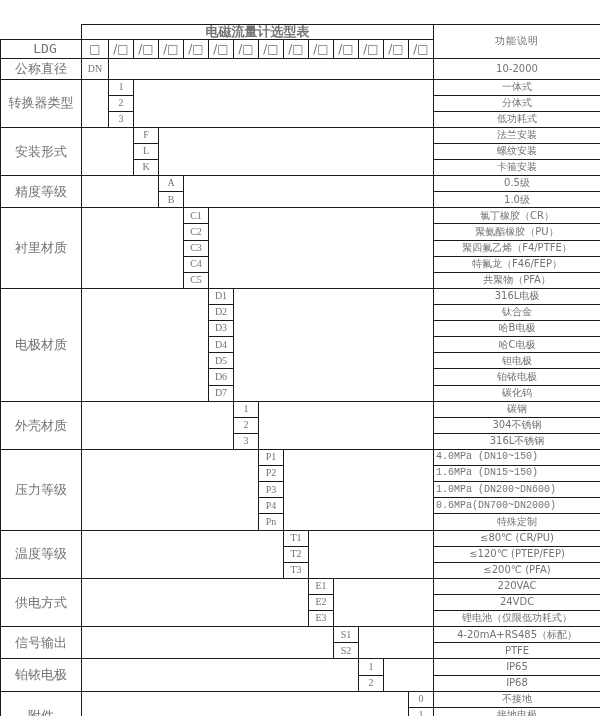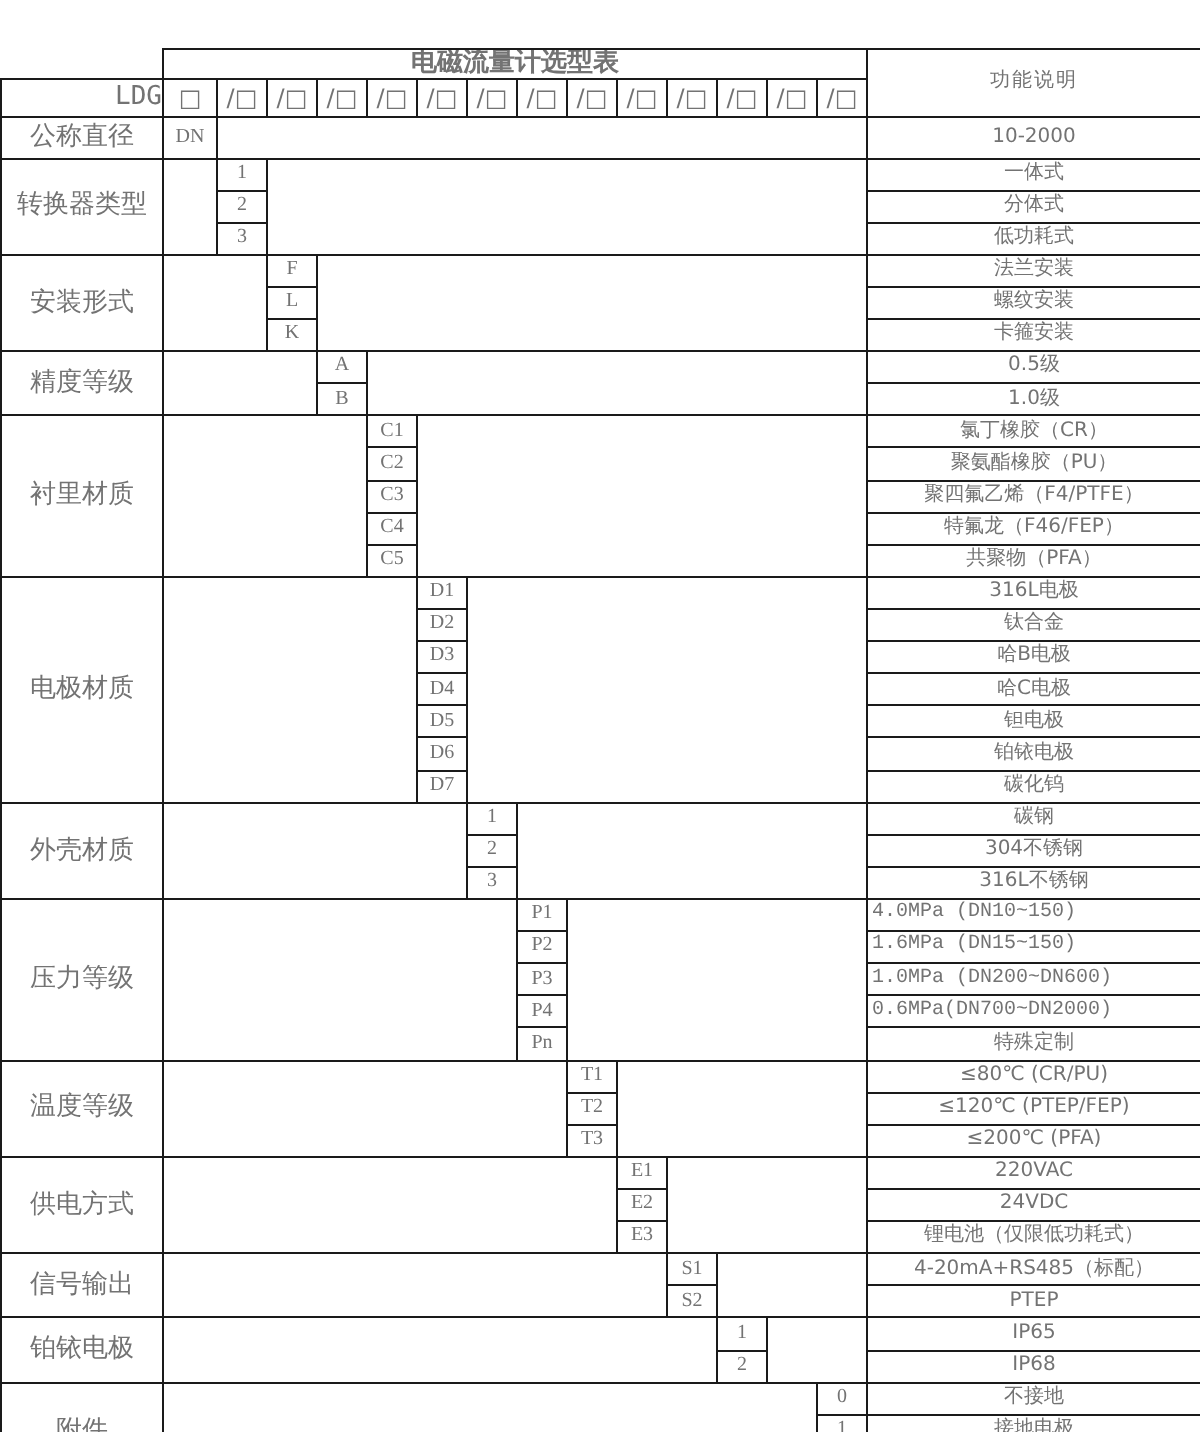--- a/index.html
+++ b/index.html
@@ -6,21 +6,21 @@
   #wrap{width:600px;height:716px;background:#fff;}
   table{border-collapse:collapse;table-layout:fixed;width:600px;height:716px;
         font-family:"DejaVu Sans",sans-serif;color:#737373;background:#fff;margin-top:24px;}
   td{border:1px solid #1a1a1a;padding:0;overflow:hidden;white-space:nowrap;
      text-align:center;vertical-align:middle;font-size:12.5px;line-height:1.05;}
   td.blank{border:none;}
   tr.title-row{height:15px;}
   tr.header-row{height:19px;}
   .title{font-weight:bold;font-size:13px;}
   .fn-header{font-size:10px;letter-spacing:1px;}
-  .ldg{text-align:right;padding-left:8px;font-family:"DejaVu Sans Mono",monospace;font-size:13px;}
+  .ldg{text-align:center;padding-left:8px;font-family:"DejaVu Sans Mono",monospace;font-size:13px;}
   .box,.slot{font-size:12px;padding:0;}
   .cat{font-size:13px;text-align:center;}
   .code{font-family:Liberation Serif, serif;font-size:10px;}
   .desc{font-size:10px;}
   .desc.left{text-align:left;padding-left:2px;font-family:Liberation Mono, monospace;}
 </style>
 </head>
 <body>
 
 <div id="wrap">
@@ -237,21 +237,21 @@
         </tr>
         <tr>
           <td class="cat" rowspan="2">信号输出</td>
           <td class="void" rowspan="2" colspan="10"></td>
           <td class="code">S1</td>
           <td class="void" rowspan="2" colspan="3"></td>
           <td class="desc">4-20mA+RS485（标配）</td>
         </tr>
         <tr>
           <td class="code">S2</td>
-          <td class="desc">PTEP</td>
+          <td class="desc">PTFE</td>
         </tr>
         <tr>
           <td class="cat" rowspan="2">铂铱电极</td>
           <td class="void" rowspan="2" colspan="11"></td>
           <td class="code">1</td>
           <td class="void" rowspan="2" colspan="2"></td>
           <td class="desc">IP65</td>
         </tr>
         <tr>
           <td class="code">2</td>

